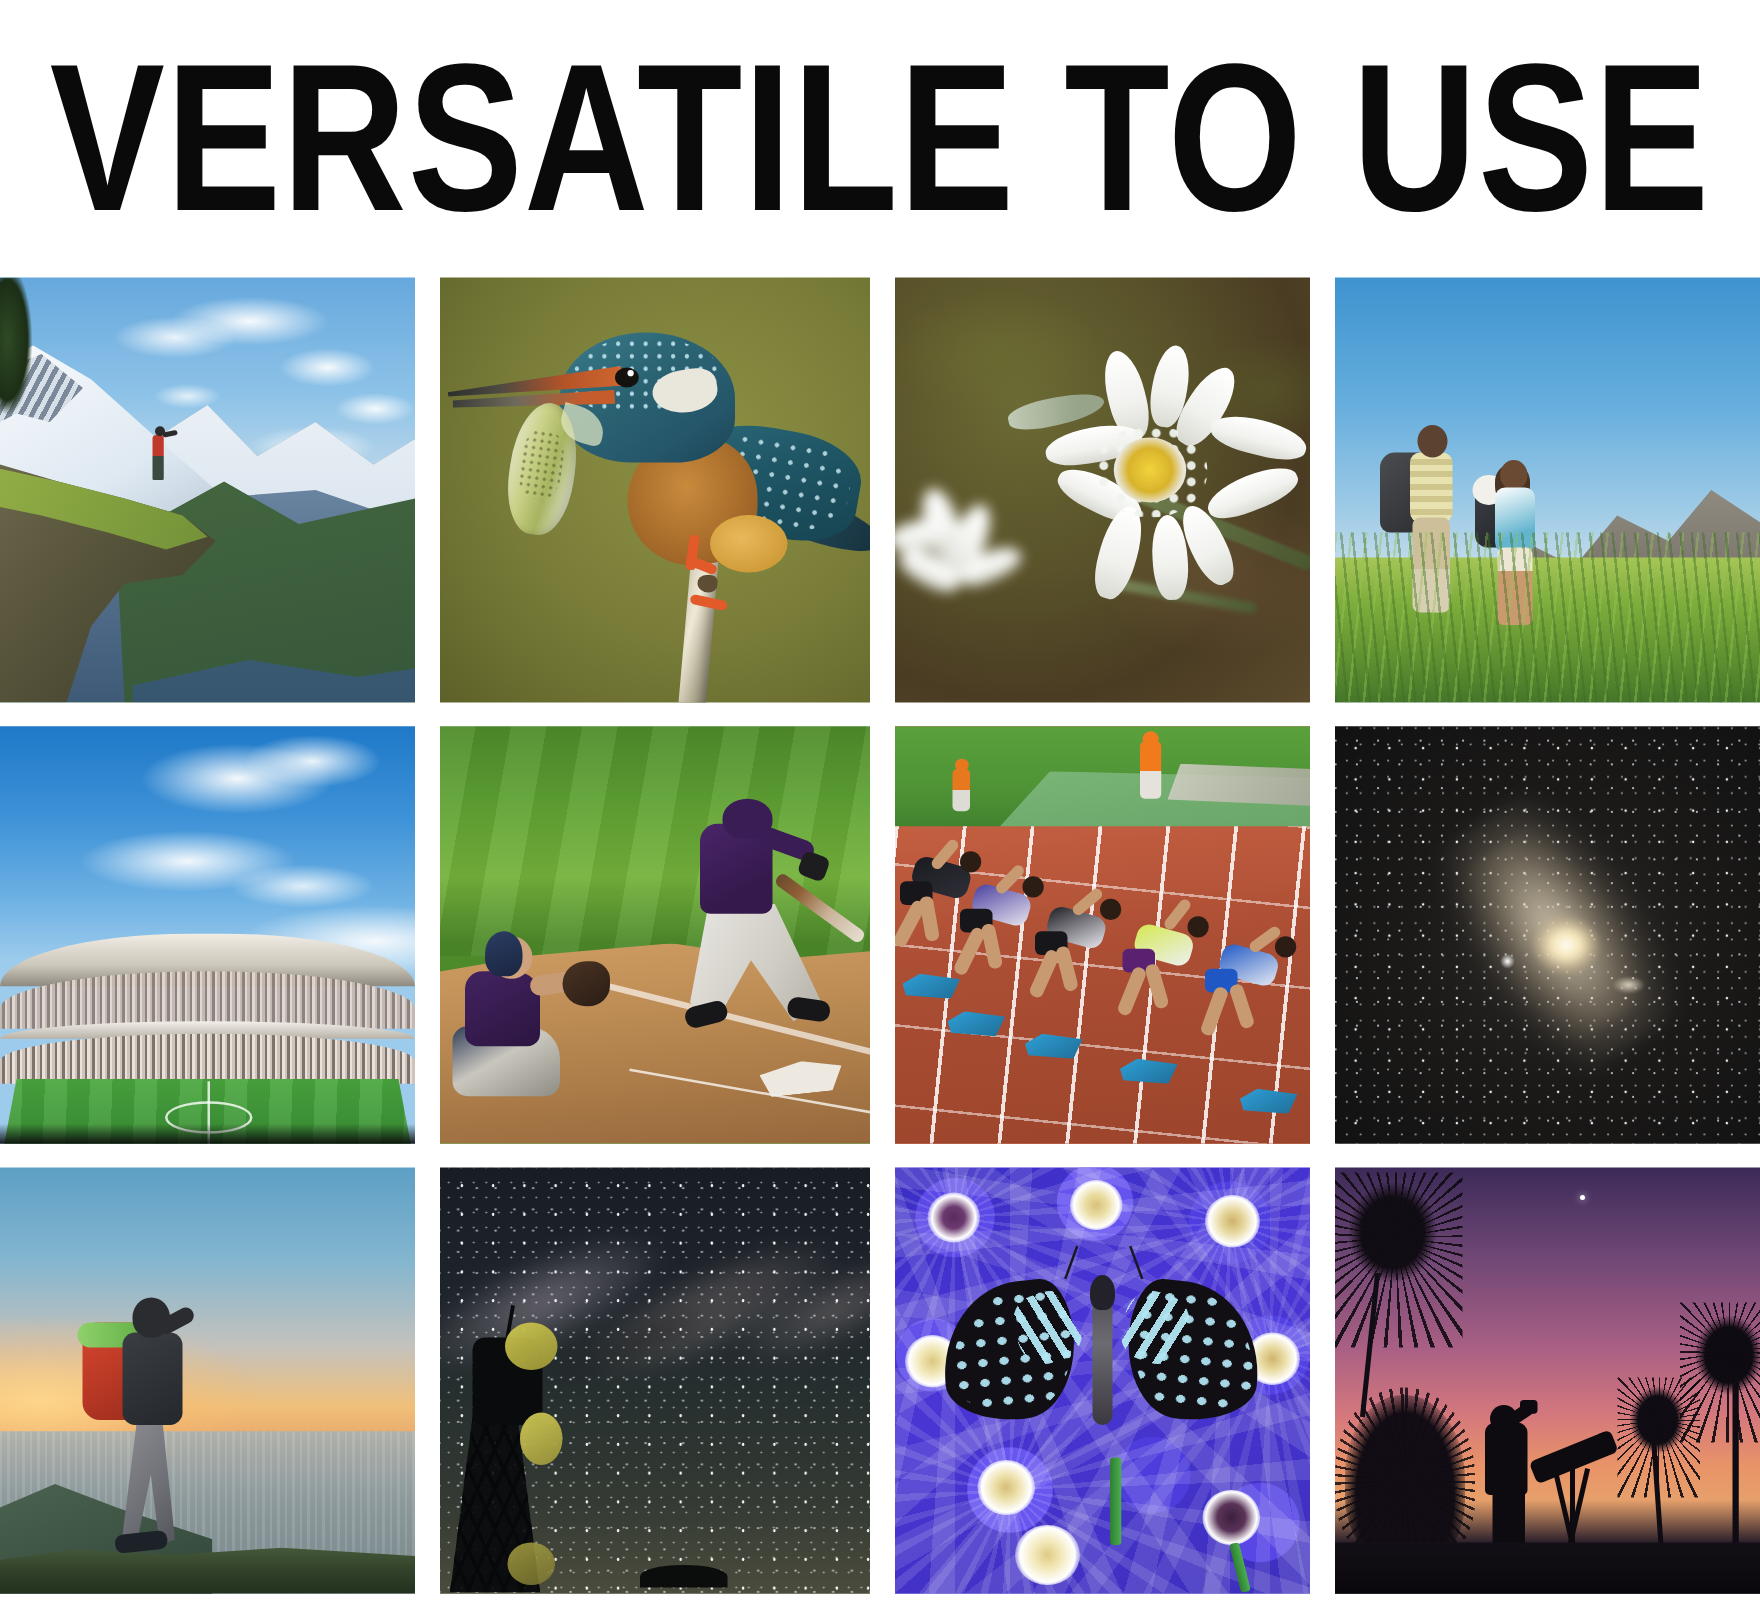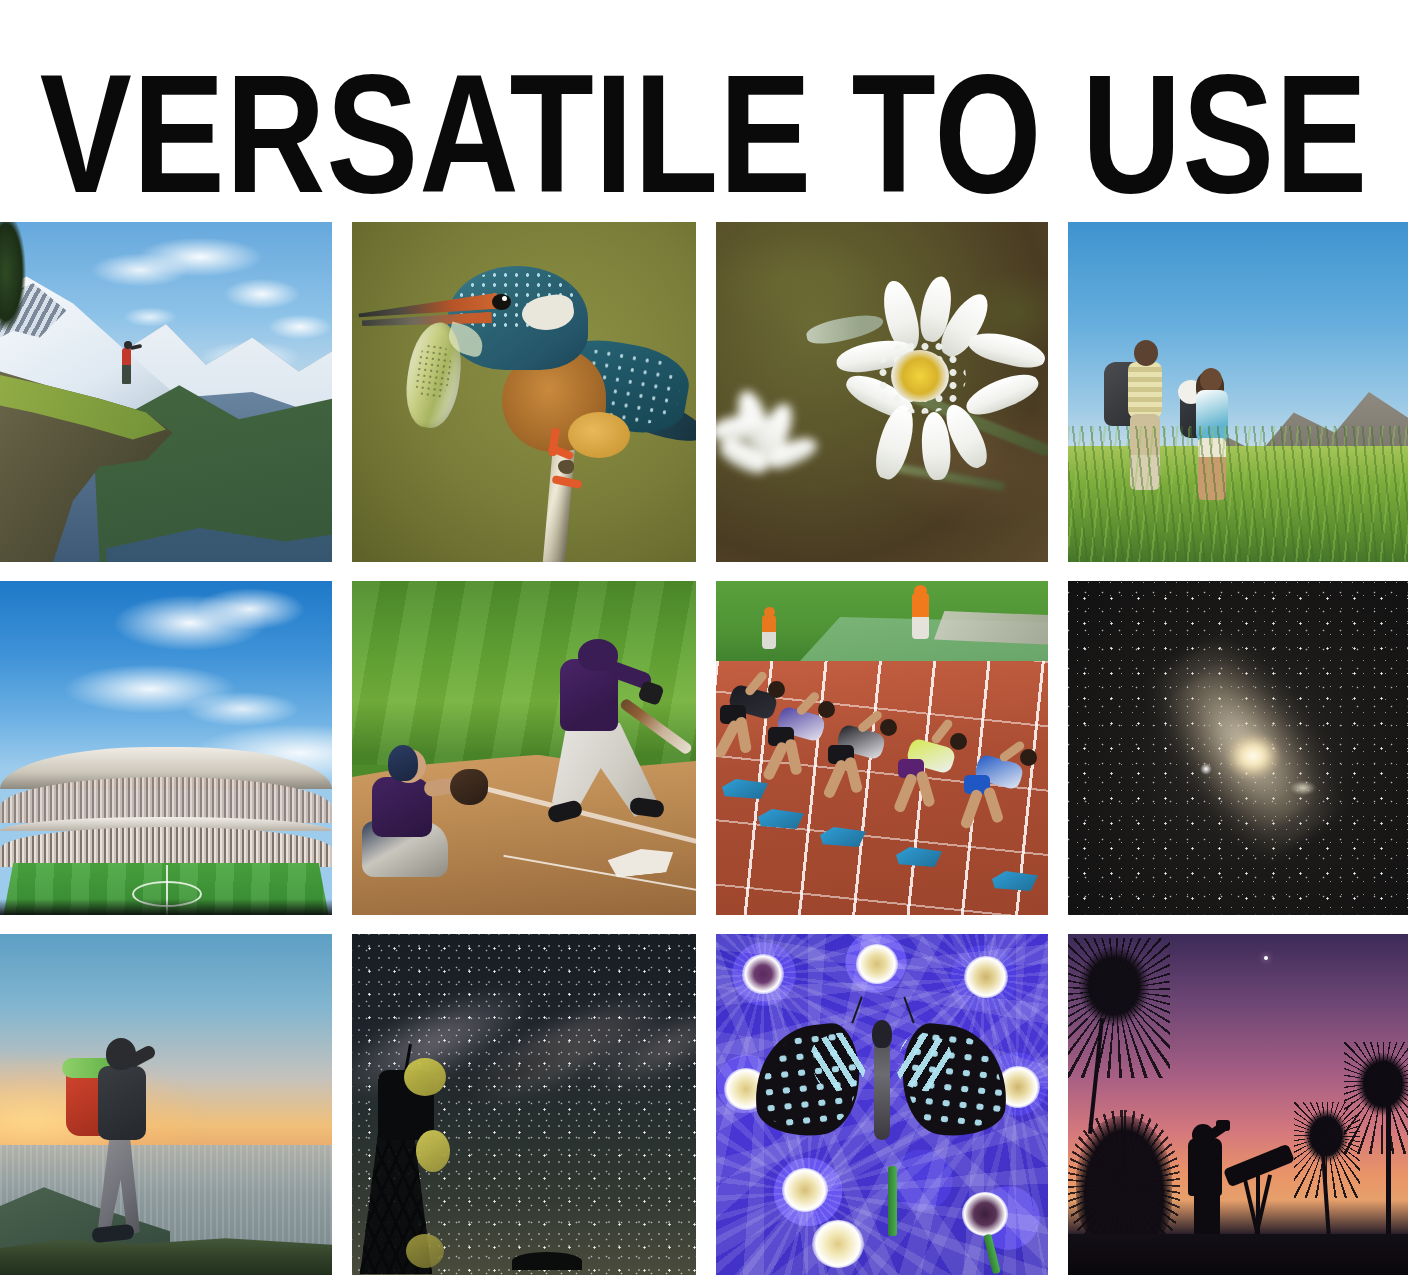--- a/index.html
+++ b/index.html
@@ -7,21 +7,21 @@
     width: 1408px; height: 1281px;
     background: #ffffff;
     font-family: "Liberation Sans", sans-serif;
     overflow: hidden;
   }
   .page { position: relative; width: 1408px; height: 1281px; background:#fff; }
 
   
   .title-bar {
     position:absolute; left:0; top:0; width:1408px; height:200px;
-    display:flex; align-items:flex-end; justify-content:center;
+    display:flex; align-items:center; justify-content:center;
   }
   .headline {
     font-family: "Liberation Sans Narrow", "Liberation Sans", sans-serif;
     font-weight: 700;
     font-size: 150px;
     line-height: 1.0;
     letter-spacing: 1px;
     color: #0a0a0a;
     transform: scaleX(0.92) scaleY(1.12);
     transform-origin: center top;

